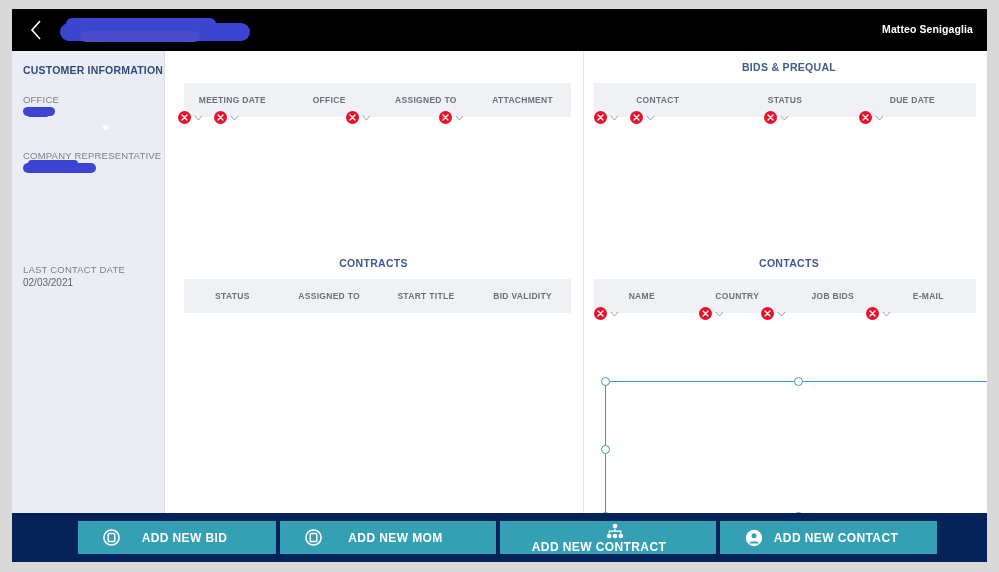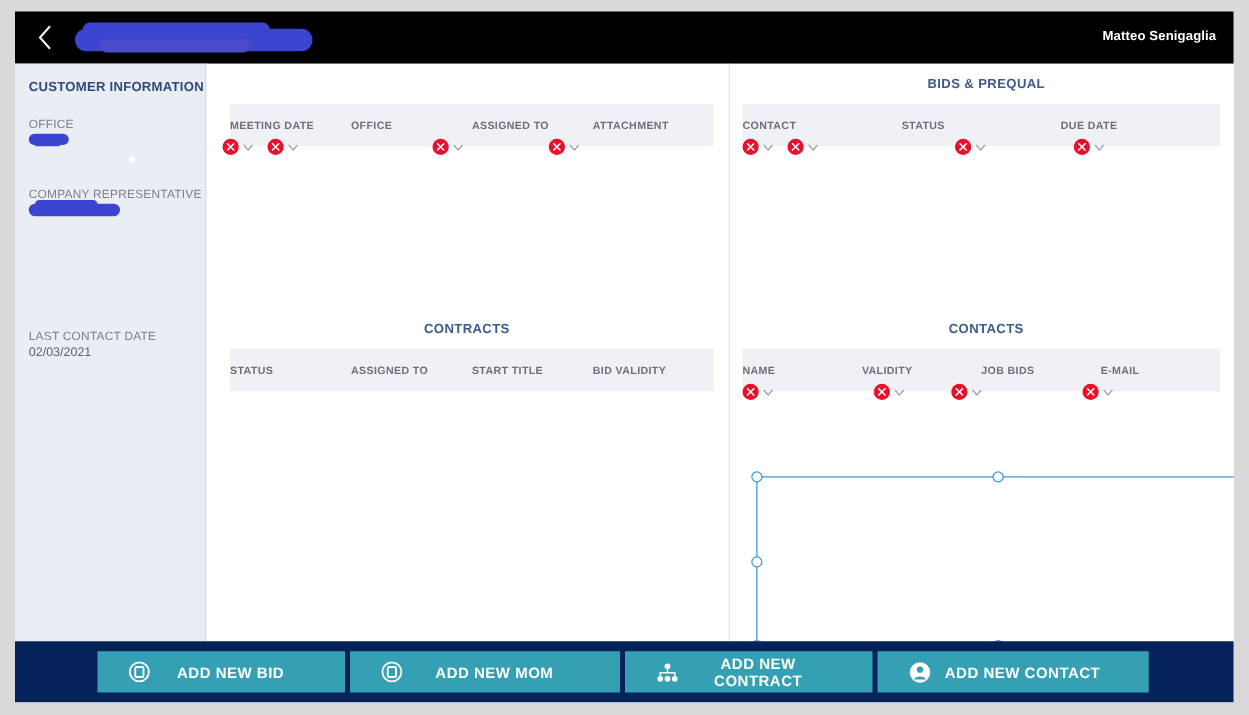--- a/index.html
+++ b/index.html
@@ -192,21 +192,21 @@
     top: 28px;
     right: 0;
     height: 34px;
     background: #f0f1f5;
     display: flex;
     align-items: center;
   }
   .p-bids .thead, .p-contacts .thead { left: 0; right: 8px; }
   .th {
     flex: 1;
-    text-align: left;
+    text-align: center;
     font-size: 8.5px;
     font-weight: bold;
     color: #6c7079;
     letter-spacing: 0.3px;
     white-space: nowrap;
   }
   .filter-row {
     position: absolute;
     left: 0;
     top: 56px;
@@ -272,21 +272,21 @@
     height: 33px;
     background: #35a0b4;
     border: none;
     display: flex;
     align-items: center;
     padding: 0 10px;
     cursor: pointer;
   }
   .btn-mom      { width: 216px; }
   .btn-bid      { width: 198px; }
-  .btn-contract { width: 198px; }
+  .btn-contract { width: 216px; flex-direction: column; }
   .btn-contact  { width: 217px; }
   .action-icon {
     width: 19px; height: 19px;
     flex: 0 0 19px;
     display: flex;
     align-items: center;
     justify-content: center;
     margin-left: 14px;
   }
   .action-label {
@@ -445,21 +445,21 @@
             <div class="th">ASSIGNED TO</div>
             <div class="th">START TITLE</div>
             <div class="th">BID VALIDITY</div>
           </div>
         </div>
 
         <div class="panel p-contacts">
           <div class="panel-title">CONTACTS</div>
           <div class="thead">
             <div class="th">NAME</div>
-            <div class="th">VALIDITY</div>
+            <div class="th">COUNTRY</div>
             <div class="th">JOB BIDS</div>
             <div class="th">E-MAIL</div>
           </div>
           <div class="filter-row">
             <div class="filter-cell" style="left:0px">
               <span class="x-icon">
                   <svg width="7" height="7" viewBox="0 0 7 7">
                     <path d="M1,1 L6,6 M6,1 L1,6" stroke="#ffffff" stroke-width="1.3" stroke-linecap="round"></path>
                   </svg>
                 </span>

